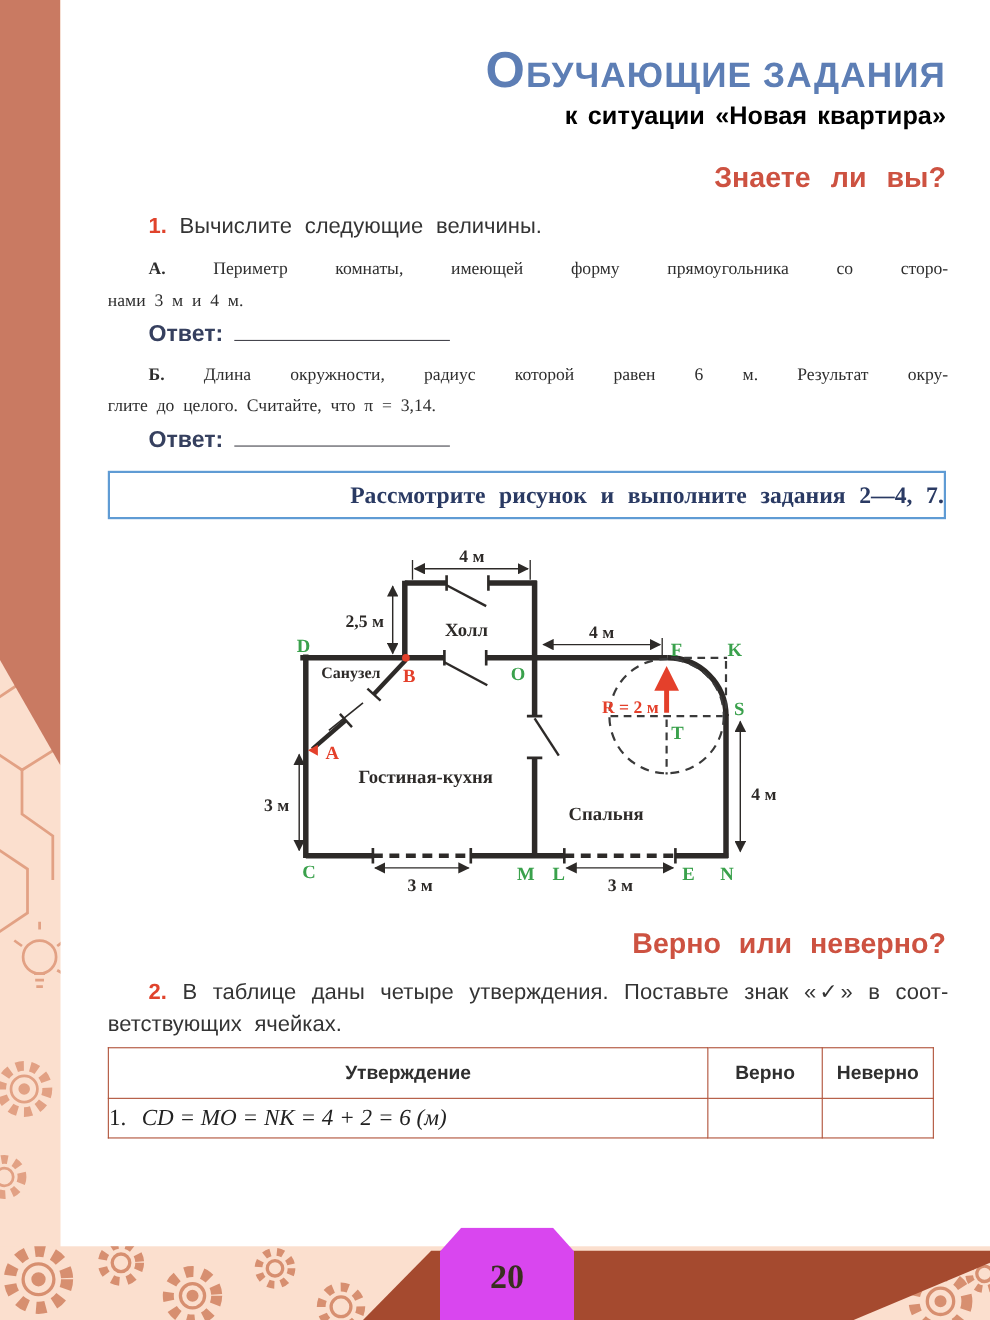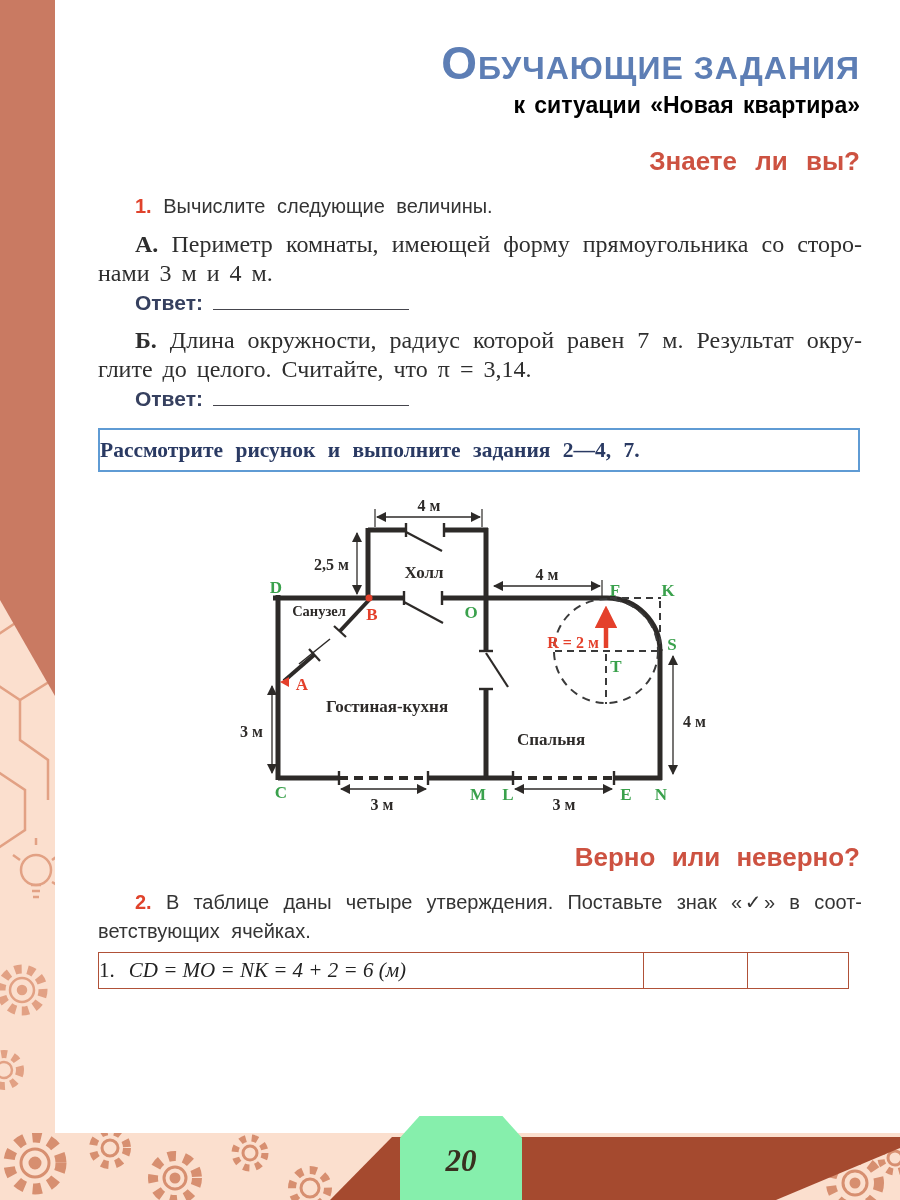--- a/index.html
+++ b/index.html
@@ -5,53 +5,53 @@
   html,body{margin:0;padding:0;}
   body{width:900px;height:1200px;background:#ffffff;position:relative;overflow:hidden;
        font-family:"Liberation Sans", sans-serif;}
   .abs{position:absolute;}
 
   
   .strip-base{left:0;top:0;width:55px;height:1200px;background:#fbdfce;}
   .strip-salmon{left:0;top:0;width:55px;height:1200px;background:#c97a62;
                 clip-path:polygon(0 0,100% 0,100% 58%,0 50%);}
   .band{left:0;top:1133px;width:900px;height:67px;background:#fbdfce;}
-  .page-tab{left:400px;top:1116px;width:122px;height:84px;background:#86efac;
+  .page-tab{left:400px;top:1116px;width:122px;height:84px;background:#d946ef;
             clip-path:polygon(16% 0,84% 0,100% 26%,100% 100%,0 100%,0 26%);
-            z-index:6;display:flex;align-items:center;justify-content:center;font-style:italic;}
+            z-index:6;display:flex;align-items:center;justify-content:center;}
   .page-tab span{font-family:"Liberation Serif",serif;font-weight:bold;font-size:31px;color:#38301f;
                  margin-top:6px;}
 
   
   .center-col{left:98px;width:762px;text-align:right;}
   .title{top:36px;color:#5d7eb5;font-weight:bold;letter-spacing:1px;}
   .title .cap{font-size:46px;}
   .title .rest{font-size:32px;}
   .subtitle{top:92px;color:#000000;font-weight:bold;font-size:23px;word-spacing:3px;}
   .h-red{color:#cd5241;font-weight:bold;font-size:26px;word-spacing:11px;}
   .know{top:146px;}
   .verno{top:842px;word-spacing:9px;}
 
   
   .para{left:98px;width:764px;color:#343434;}
   .p-sans{font-size:20px;line-height:29px;word-spacing:6px;}
-  .p-serif{font-family:"Liberation Serif",serif;font-size:24px;line-height:29px;color:#2e2e2e;
+  .p-serif{font-family:"Liberation Serif",serif;font-size:16px;line-height:29px;color:#2e2e2e;
            word-spacing:4px;}
   .jl{text-align:justify;text-align-last:justify;}
   .ind{text-indent:37px;}
   .tnum{color:#e0432c;font-weight:bold;}
   .blab{font-weight:bold;}
   .answer{left:135px;}
   .answer .alab{font-weight:bold;font-size:21px;color:#36405f;}
   .answer .aline{display:inline-block;width:196px;border-bottom:1.8px solid #45454d;
                  height:19px;margin-left:10px;}
 
   
   .callout{left:98px;top:428px;width:762px;height:44px;box-sizing:border-box;
-           border:2px solid #5f9bd4;display:flex;align-items:center;justify-content:flex-start;}
+           border:2px solid #5f9bd4;display:flex;align-items:center;justify-content:flex-end;}
   .callout span{font-family:"Liberation Serif",serif;font-weight:bold;font-size:21.5px;
                 color:#2a3a63;word-spacing:7px;}
 
   
   .tbl{left:98px;top:952px;width:750px;border-collapse:collapse;table-layout:fixed;}
   .tbl td,.tbl th{border:1.4px solid #b05138;padding:0;}
   .tbl th{font-size:17.5px;color:#2f2f2f;font-weight:bold;}
   .tbl .hrow{height:46px;}
   .tbl .r1{height:36px;}
   .tbl .r2{height:34px;}
@@ -149,21 +149,21 @@
 
 <div class="abs para p-serif" style="top:230px;">
   <div class="jl ind"><span class="blab">А.</span> <span>Периметр комнаты, имеющей форму прямоугольника со сторо-</span></div>
   <div>нами 3 м и 4 м.</div>
 </div>
 <div class="abs answer" style="top:290px;">
   <span class="alab">Ответ:</span><span class="aline"></span>
 </div>
 
 <div class="abs para p-serif" style="top:326px;">
-  <div class="jl ind"><span class="blab">Б.</span> <span>Длина окружности, радиус которой равен 7 м. Результат окру-</span></div>
+  <div class="jl ind"><span class="blab">Б.</span> <span>Длина окружности, радиус которой равен 6 м. Результат окру-</span></div>
   <div>глите до целого. Считайте, что π = 3,14.</div>
 </div>
 <div class="abs answer" style="top:386px;">
   <span class="alab">Ответ:</span><span class="aline"></span>
 </div>
 
 <div class="abs callout">
   <span>Рассмотрите рисунок и выполните задания 2—4, 7.</span>
 </div>
 
@@ -295,19 +295,24 @@
   <div>ветствующих ячейках.</div>
 </div>
 
 <table class="abs tbl outer">
   <colgroup>
       <col style="width:545px">
       <col style="width:104px">
       <col style="width:101px">
     </colgroup>
   <tbody>
+      <tr class="hrow">
+    <th>Утверждение</th>
+    <th>Верно</th>
+    <th>Неверно</th>
+  </tr>
   <tr class="r1">
     <td class="stmt"><span class="no">1.</span><span class="it">CD = MO = NK = 4 + 2 = 6 (м)</span></td>
     <td></td>
     <td></td>
   </tr>
 </tbody>
   </table>
 
 </body></html>

